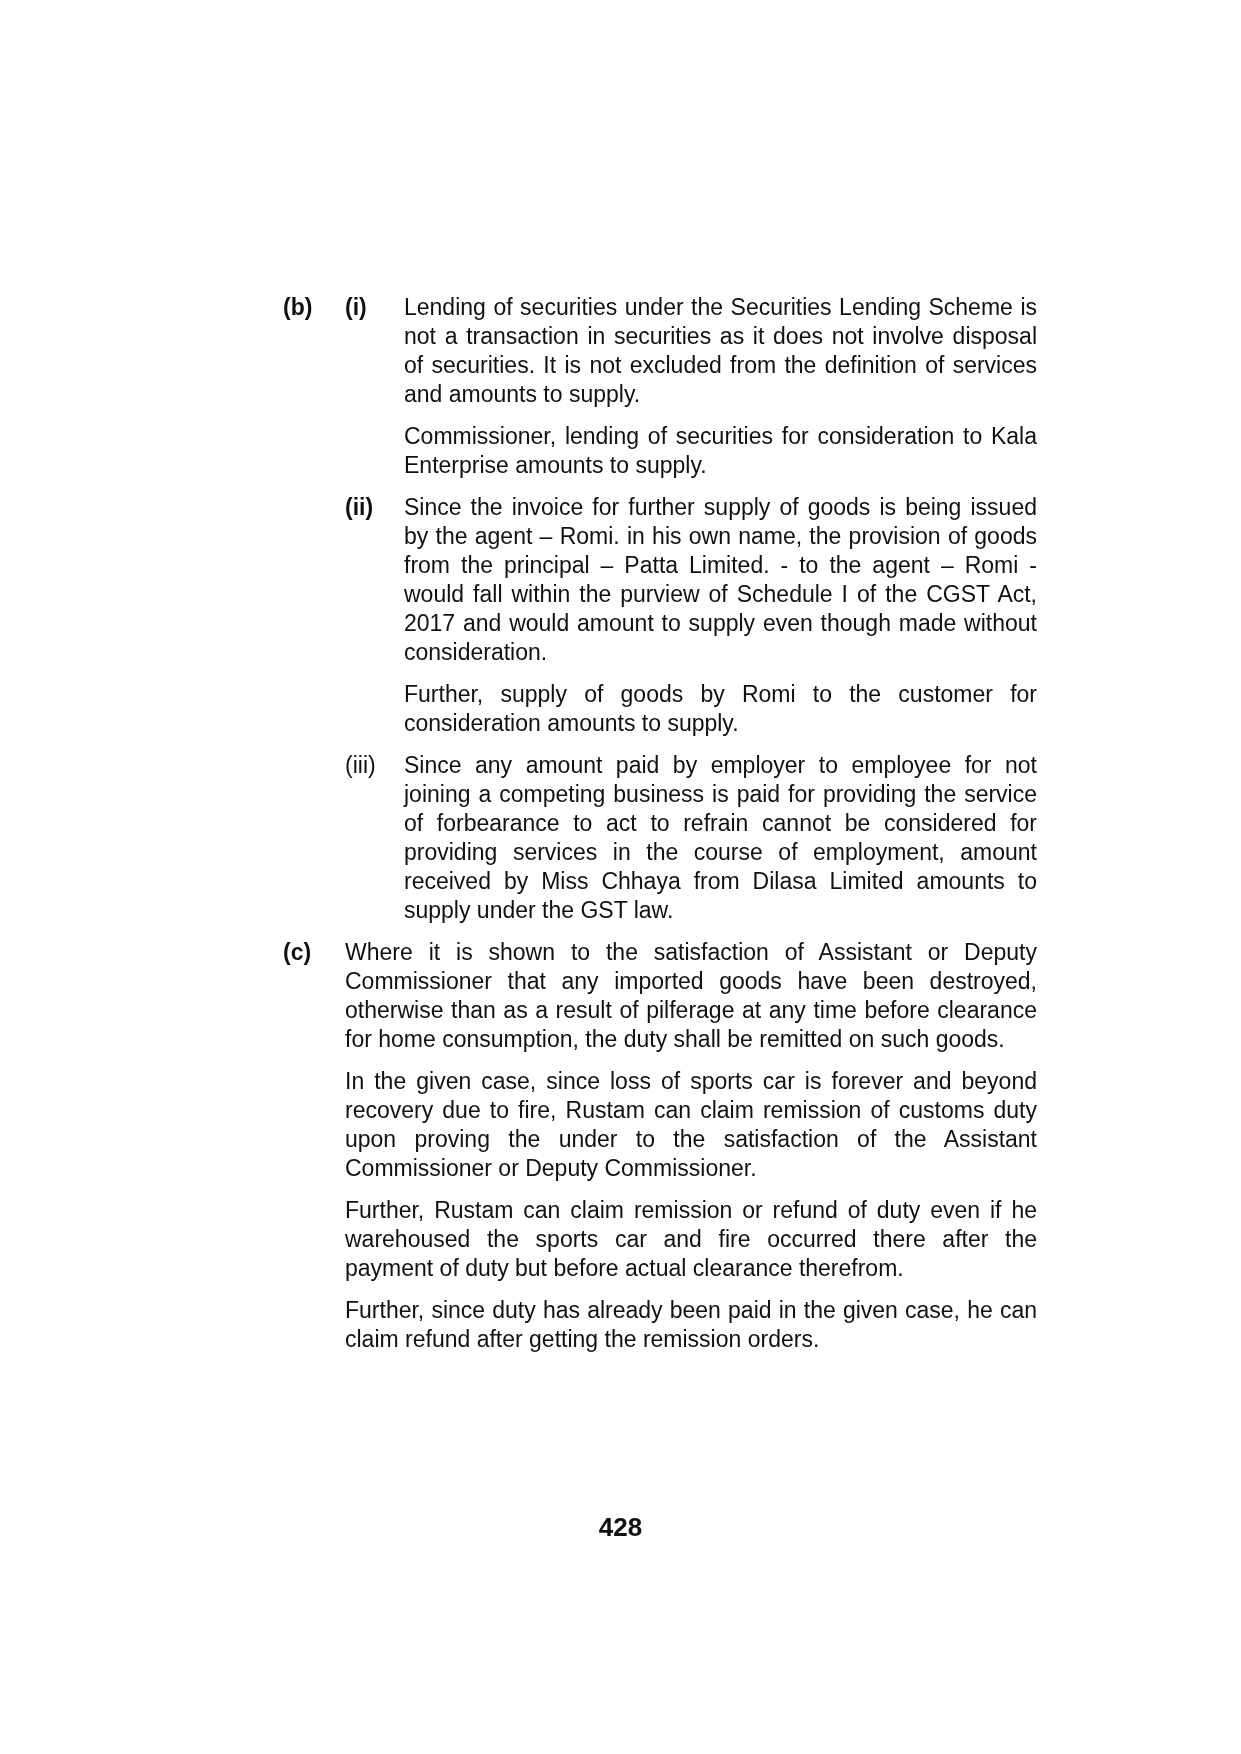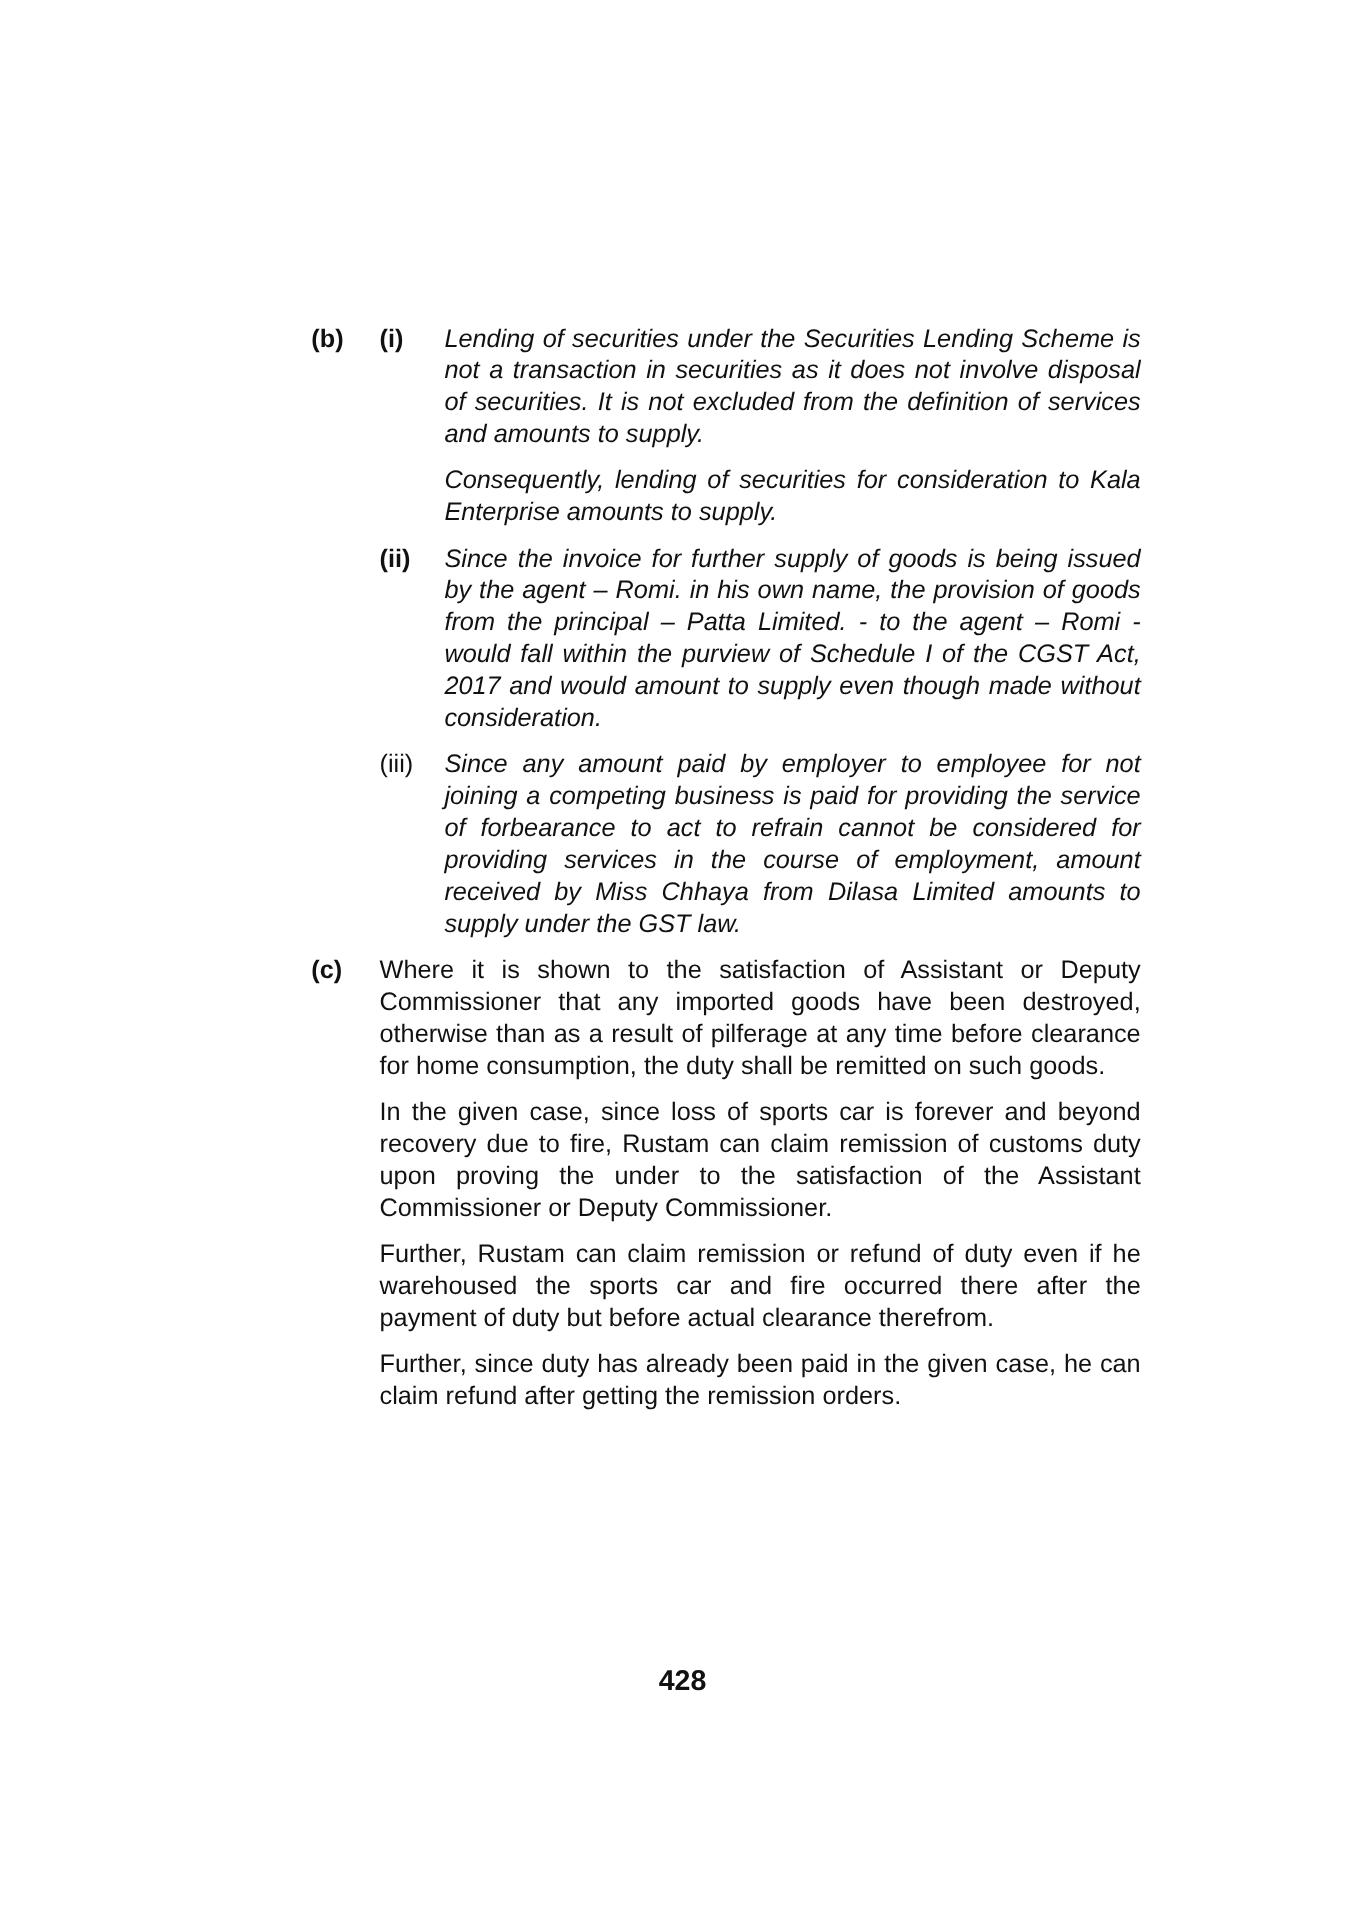--- a/index.html
+++ b/index.html
@@ -44,21 +44,20 @@
   .item-marker {
     width: 59px;
     flex: 0 0 59px;
   }
   .item-marker.bold {
     font-weight: bold;
   }
   .item-body {
     width: 633px;
     flex: 0 0 633px;
-    font-style: italic;
   }
   .para {
     text-align: justify;
     margin-bottom: 13px;
   }
   .page-number {
     position: absolute;
     top: 1512px;
     left: 0;
     width: 1241px;
@@ -75,28 +74,29 @@
   <div class="content">
 
     <div class="section-row">
       <div class="section-marker">(b)</div>
       <div class="section-body">
 
         <div class="item-row">
           <div class="item-marker bold">(i)</div>
           <div class="item-body">
             <p class="para">Lending of securities under the Securities Lending Scheme is not a transaction in securities as it does not involve disposal of securities. It is not excluded from the definition of services and amounts to supply.</p>
-            <p class="para">Consequently, lending of securities for consideration to Kala Enterprise amounts to supply.</p>
+            <p class="para">Commissioner, lending of securities for consideration to Kala Enterprise amounts to supply.</p>
           </div>
         </div>
 
         <div class="item-row">
           <div class="item-marker bold">(ii)</div>
           <div class="item-body">
             <p class="para">Since the invoice for further supply of goods is being issued by the agent – Romi. in his own name, the provision of goods from the principal – Patta Limited. - to the agent – Romi - would fall within the purview of Schedule I of the CGST Act, 2017 and would amount to supply even though made without consideration.</p>
+            <p class="para">Further, supply of goods by Romi to the customer for consideration amounts to supply.</p>
           </div>
         </div>
 
         <div class="item-row">
           <div class="item-marker">(iii)</div>
           <div class="item-body">
             <p class="para">Since any amount paid by employer to employee for not joining a competing business is paid for providing the service of forbearance to act to refrain cannot be considered for providing services in the course of employment, amount received by Miss Chhaya from Dilasa Limited amounts to supply under the GST law.</p>
           </div>
         </div>
 

